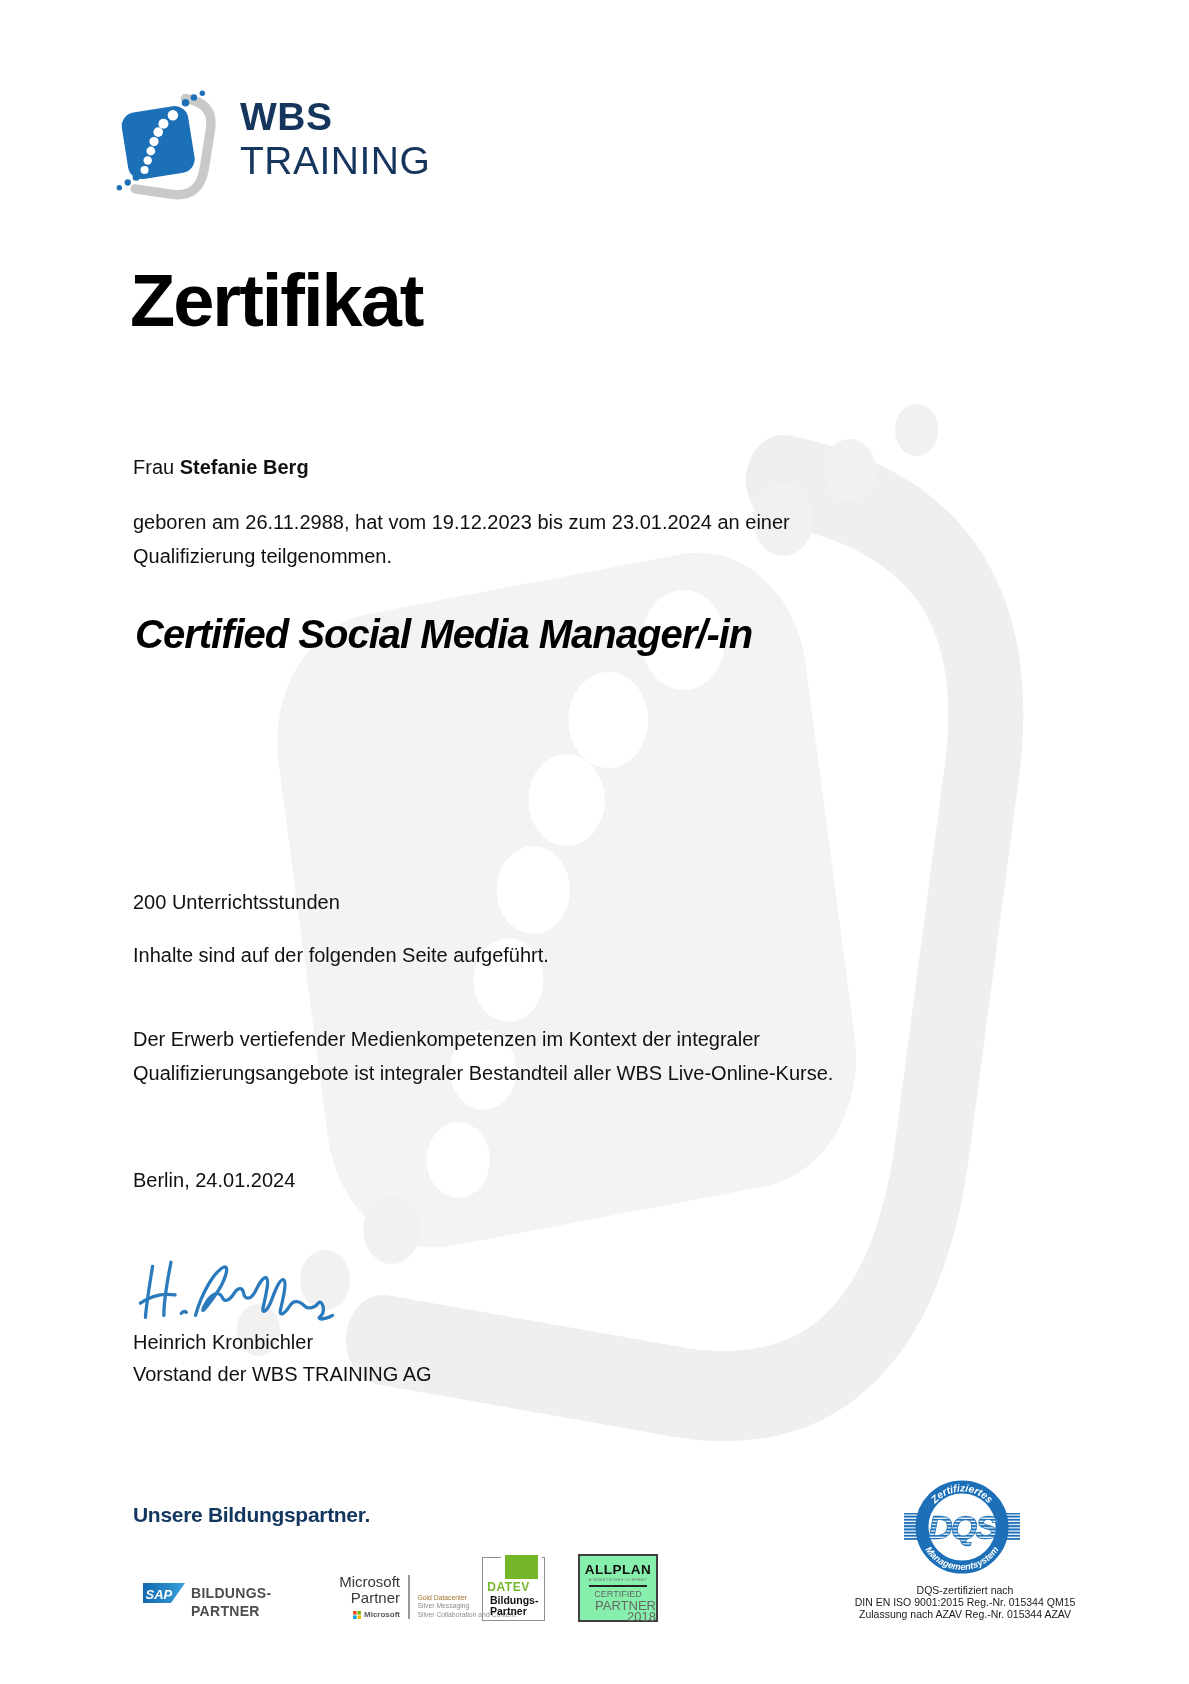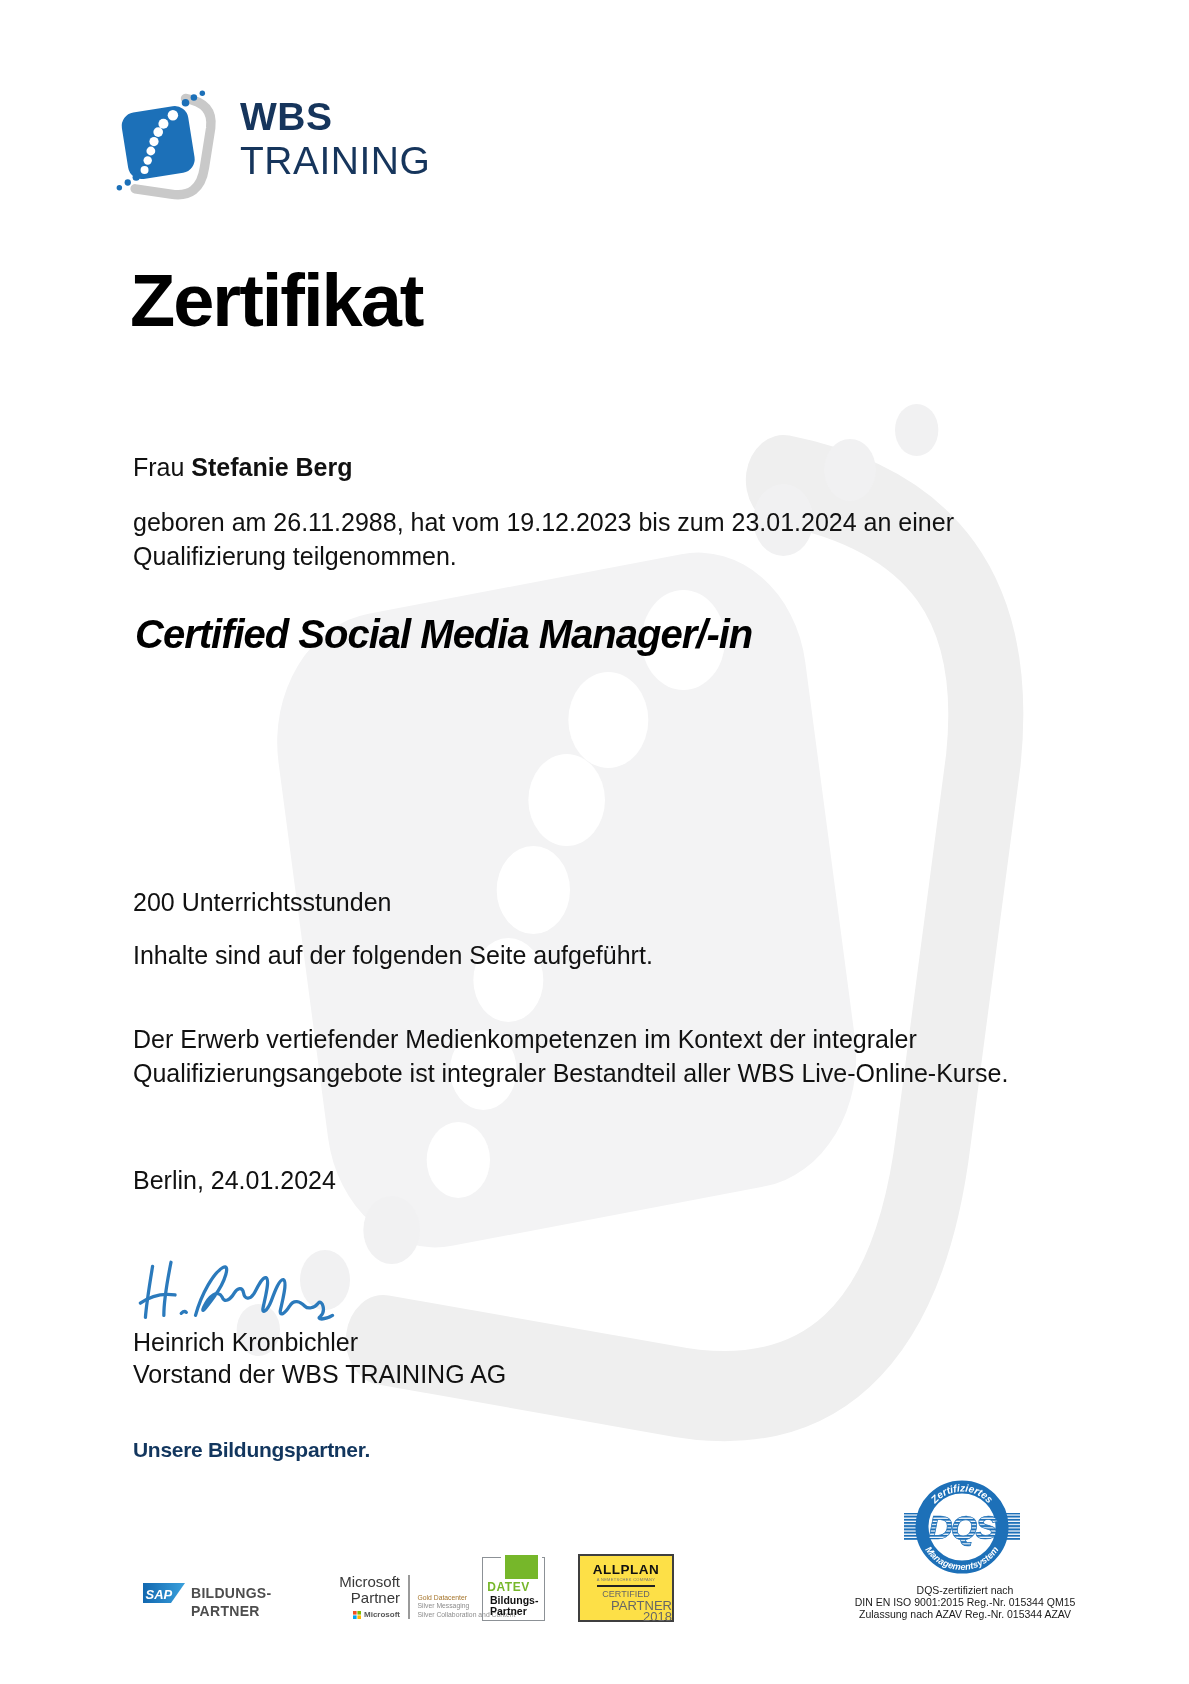--- a/index.html
+++ b/index.html
@@ -13,55 +13,55 @@
   .watermark{left:200px;top:380px;width:1000px;height:1200px;z-index:0;}
 
   
   .logo-mark{left:112px;top:88px;width:126px;height:126px;}
   .wordmark{left:240px;top:95px;font-size:39px;line-height:44px;color:#16355c;}
   .wordmark .w1{font-weight:700;letter-spacing:0.5px;}
   .wordmark .w2{font-weight:400;letter-spacing:0.5px;text-align:right;}
 
   .doc-title{left:130px;top:258px;font-size:74px;font-weight:700;letter-spacing:-2px;color:#000;}
 
-  .body-text{font-size:25px;line-height:34px;color:#111;}
+  .body-text{font-size:20px;line-height:34px;color:#111;}
   .recipient{left:133px;top:450px;}
   .recipient .name{font-weight:700;}
   .intro{left:133px;top:505px;}
   .course-title{left:135px;top:612px;font-size:40px;font-style:italic;font-weight:700;letter-spacing:-1px;color:#000;}
   .hours{left:133px;top:885px;}
   .contents{left:133px;top:938px;}
   .media-note{left:133px;top:1022px;}
   .place-date{left:133px;top:1163px;}
   .signature{left:138px;top:1250px;width:205px;height:92px;}
   .signer-name{left:133px;top:1325px;}
   .signer-role{left:133px;top:1357px;}
 
   
-  .partners-heading{left:133px;top:1438px;font-size:21px;font-weight:700;letter-spacing:-0.3px;color:#12365e;}
+  .partners-heading{left:133px;top:1503px;font-size:21px;font-weight:700;letter-spacing:-0.3px;color:#12365e;}
 
   .sap-logo{left:143px;top:1583px;width:42px;height:20px;}
   .sap-label{left:191px;top:1584px;font-size:14px;font-weight:700;line-height:18px;color:#4d4d4d;letter-spacing:0.3px;}
 
   .ms-block{left:338px;top:1574px;display:flex;align-items:flex-end;}
   .ms-left{width:62px;text-align:right;color:#383838;}
   .ms-name{font-size:15px;line-height:16px;}
   .ms-partner{font-size:15px;line-height:16px;}
   .ms-brandrow{margin-top:4px;display:flex;justify-content:flex-end;align-items:center;gap:3px;}
   .ms-brandtext{font-size:8px;font-weight:700;color:#575757;}
   .ms-divider{width:1.5px;height:44px;background:#9a9a9a;margin:0 8px;}
   .ms-right{padding-top:14px;font-size:6.8px;line-height:8.5px;color:#8c8c8c;white-space:nowrap;}
   .ms-right .gold{color:#a5742a;}
 
   .datev-frame{left:482px;top:1557px;width:63px;height:64px;border:1.5px solid #8c9196;}
   .datev-sq{left:505px;top:1555px;width:33px;height:24px;background:#76b72a;box-shadow:0 0 0 4px #fff;}
   .datev-brand{left:482px;top:1580px;width:53px;text-align:center;font-size:12px;font-weight:700;color:#76b72a;letter-spacing:0.5px;}
   .datev-label{left:490px;top:1595px;font-size:10.5px;font-weight:700;line-height:11px;color:#111;}
 
-  .allplan-box{left:578px;top:1554px;width:96px;height:68px;border:2px solid #3f3f3f;text-align:center;background:#fde047;}
+  .allplan-box{left:578px;top:1554px;width:80px;height:68px;border:2px solid #3f3f3f;text-align:center;background:#86efac;}
   .ap-brand{margin-top:6px;font-size:13.5px;font-weight:700;letter-spacing:0.5px;color:#111;}
   .ap-sub{font-size:4px;letter-spacing:0.3px;color:#777;}
   .ap-div{width:58px;margin:3px auto 2px auto;border-top:2px solid #222;}
   .ap-cert{font-size:9px;color:#666;line-height:11px;text-align:center;}
   .ap-year{font-size:13px;color:#666;line-height:11px;text-align:right;}
 
   .dqs-seal{left:903px;top:1474px;width:118px;height:106px;}
   .dqs-note{left:840px;top:1584px;width:250px;text-align:center;font-size:10.5px;line-height:12px;color:#1a1a1a;}
 </style>
 </head>

